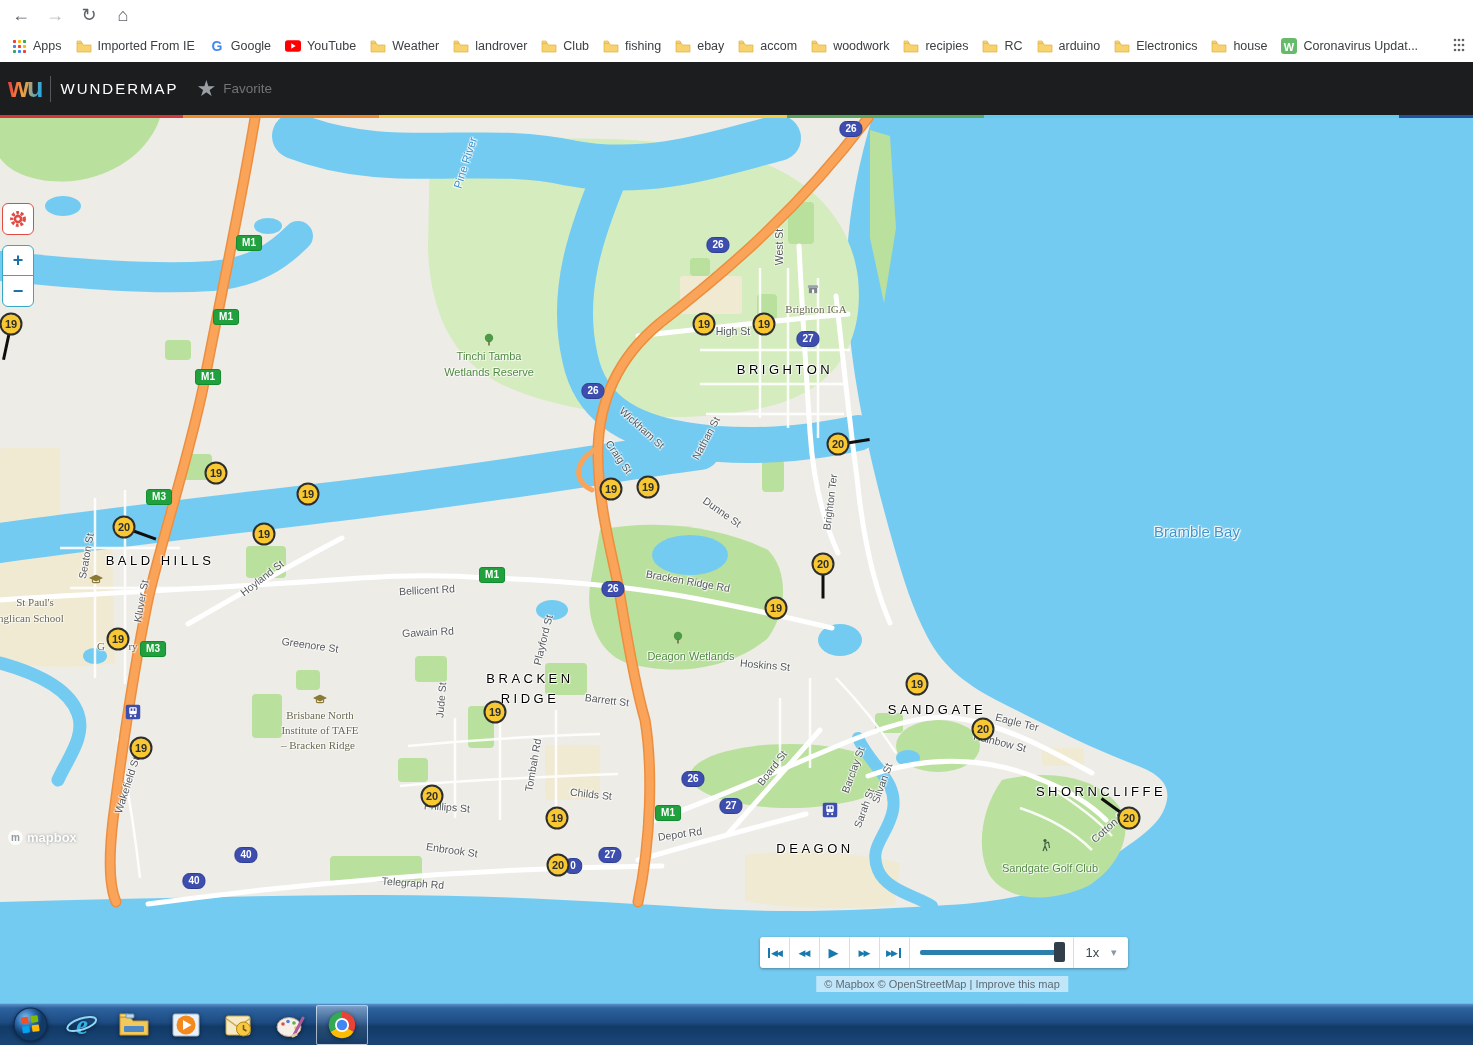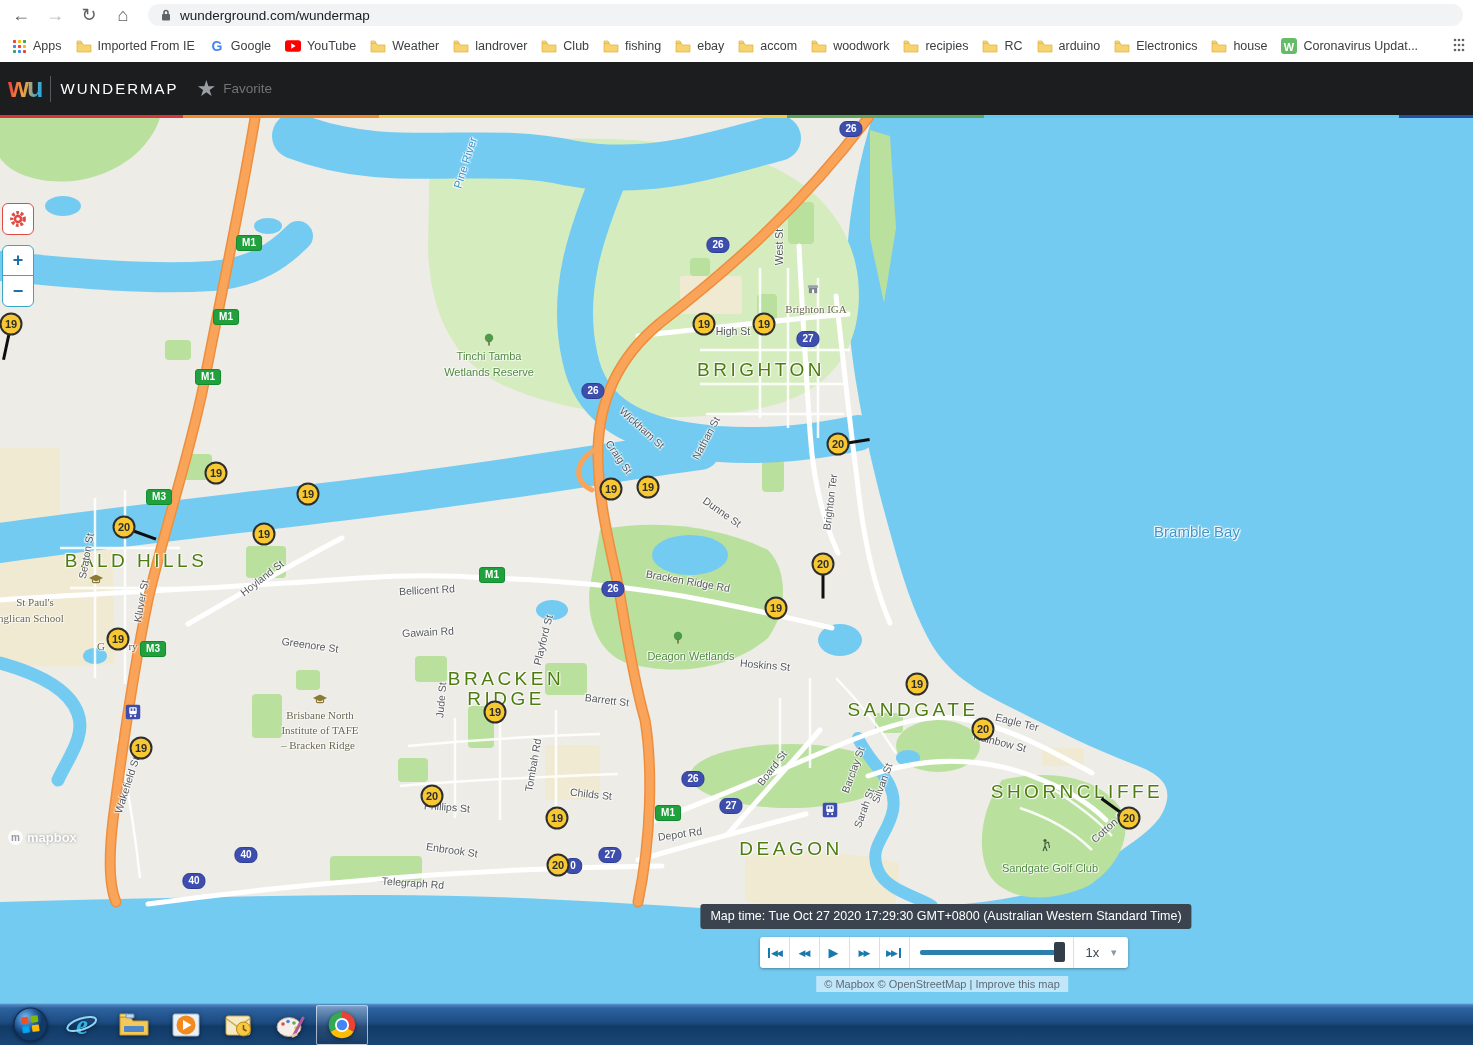--- a/index.html
+++ b/index.html
@@ -38,21 +38,21 @@
 
   
   #temp-strip{position:absolute;left:0;top:115px;width:100%;height:3px;display:flex;}
   .ts{height:3px;}
 
   
   #map{position:absolute;left:0;top:118px;width:1473px;height:885px;background:#74cbf1;overflow:hidden;cursor:grab;}
   #overlays{position:absolute;left:0;top:0;width:1473px;height:1045px;pointer-events:none;overflow:hidden;}
   .mlb{position:absolute;line-height:1;white-space:nowrap;
        text-shadow:0 0 2px #fff,0 0 2px #fff,1px 1px 1px #fff,-1px -1px 1px #fff;}
-  .sub{font-size:19px;letter-spacing:3.5px;color:#4d7c0f;}
+  .sub{font-size:13px;letter-spacing:3.5px;color:#000000;margin-left:24px;}
   .wtr{color:#3e96cc;font-size:11.5px;}
   .prk{color:#4e8a3e;font-size:11px;}
   .poi{color:#69674f;font-size:11px;font-family:Liberation Serif, serif;}
   .str{color:#55585c;font-size:10.5px;}
   .shield{position:absolute;transform:translate(-50%,-50%);color:#fff;font-size:10px;font-weight:bold;
           padding:2px 5px;line-height:1;}
   .shield.blue{background:#3d4eae;border-radius:7px;border:1px solid #2e3d94;}
   .shield.green{background:#21a13d;border-radius:3px;border:1px solid #128a2e;}
   .stick{position:absolute;height:3px;background:#0e0e0e;transform-origin:0 50%;}
   .stn{position:absolute;width:23px;height:23px;box-sizing:border-box;border-radius:50%;background:#f7c832;
@@ -107,27 +107,20 @@
 </head>
 <body>
 
 <div id="toolbar">
   <div id="nav-btns" style="display:flex">
       <div class="nav-btn">←</div>
       <div class="nav-btn disabled">→</div>
       <div class="nav-btn">↻</div>
       <div class="nav-btn">⌂</div>
     </div>
-  <div id="urlbar">
-    <span class="lock"><svg viewBox="0 0 12 14">
-          <rect x="2" y="6" width="8" height="6.5" rx="1" fill="#5f6368"></rect>
-          <path d="M4 6V4.5a2 2 0 0 1 4 0V6" fill="none" stroke="#5f6368" stroke-width="1.6"></path>
-        </svg></span>
-    <span id="url-text">wunderground.com/wundermap</span>
-  </div>
 </div>
 
 <div id="bookmarks">
     <div class="bm">
       <div class="bm-ic">
         <svg viewBox="0 0 16 16">
           <rect x="2" y="2" width="3" height="3" rx=".8" fill="#ea4335"></rect>
           <rect x="7" y="2" width="3" height="3" rx=".8" fill="#fbbc05"></rect>
           <rect x="12" y="2" width="3" height="3" rx=".8" fill="#34a853"></rect>
           <rect x="2" y="7" width="3" height="3" rx=".8" fill="#4285f4"></rect>
@@ -435,21 +428,20 @@
         <circle cx="12" cy="12" r="7.5" fill="none" stroke="#e04b43" stroke-width="4" stroke-dasharray="3.2 2.2"></circle>
         <circle cx="12" cy="12" r="5.2" fill="#e04b43"></circle>
         <circle cx="12" cy="12" r="2.2" fill="#fff"></circle>
       </svg>
     </div>
   <div id="zoom-panel">
     <div class="zbtn">+</div>
     <div class="zbtn">−</div>
   </div>
 
-  <div id="map-time">Map time: Tue Oct 27 2020 17:29:30 GMT+0800 (Australian Western Standard Time)</div>
 
   <div id="pb-panel">
     <div id="pb-buttons">
         <div class="pbtn">
           <i class="pb-bar"></i>
           <span class="pb-tri">◀◀</span>
         </div>
         <div class="pbtn">
           <span class="pb-tri">◀◀</span>
         </div>

